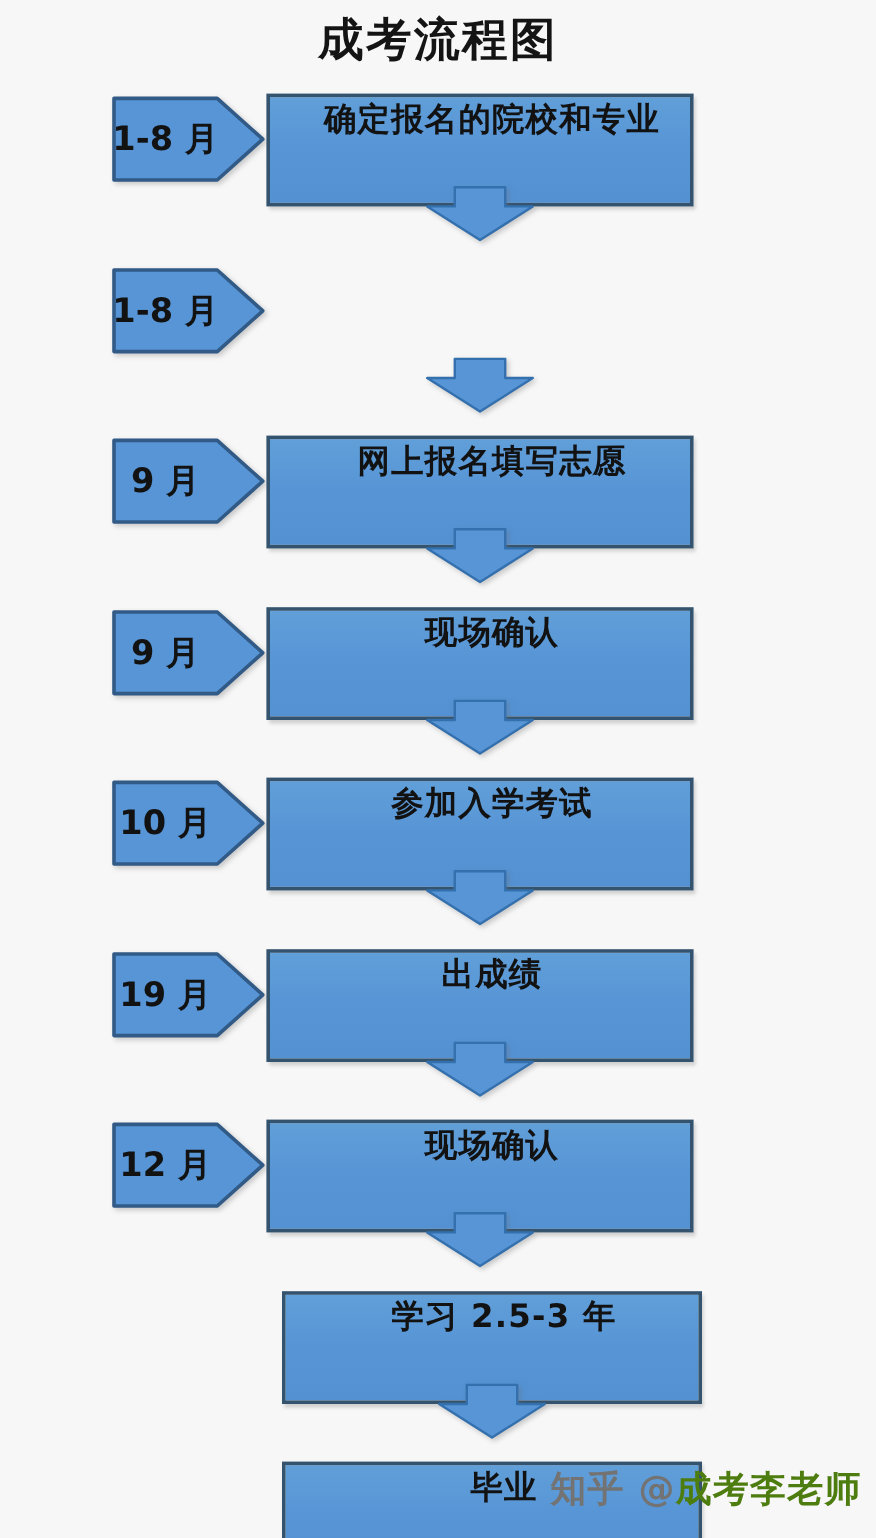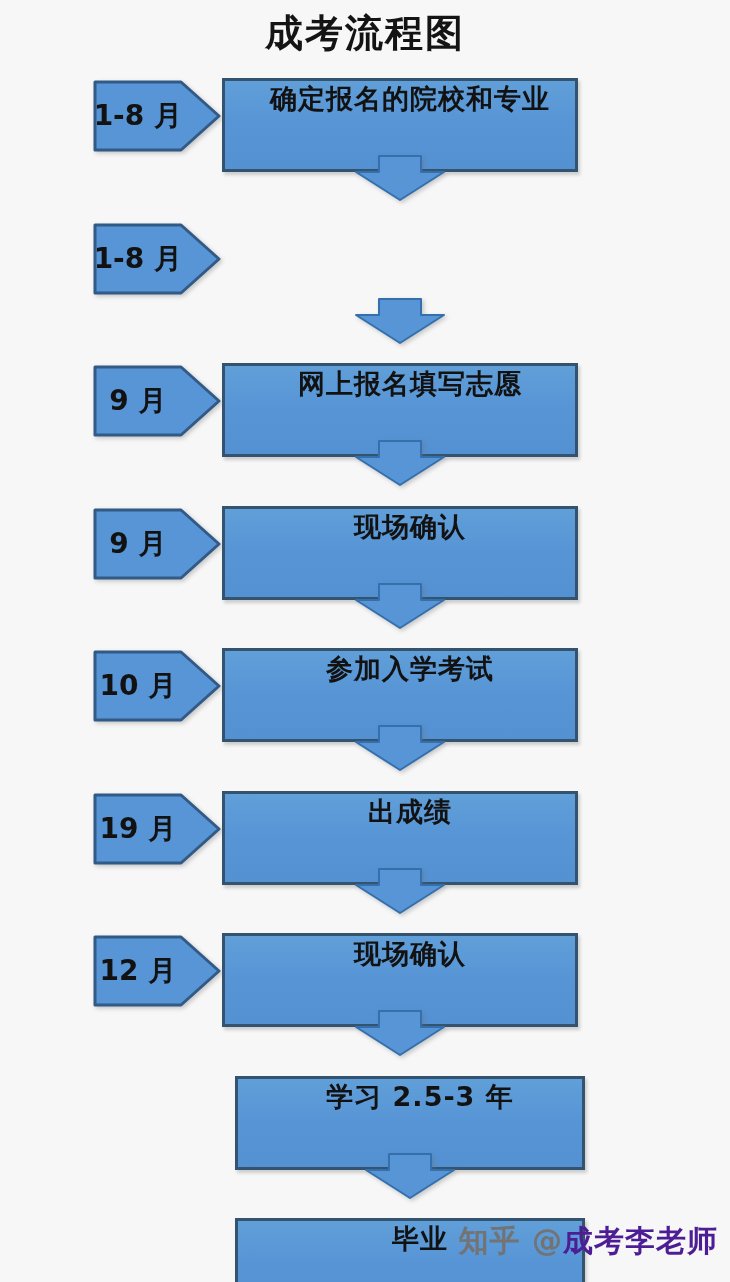--- a/index.html
+++ b/index.html
@@ -21,21 +21,21 @@
          border:3px solid #33536e; display:flex; align-items:flex-start; justify-content:center;
          font-size:27px; font-weight:bold; color:#121212; letter-spacing:1px;
          box-shadow:2px 3px 3px rgba(110,110,110,.3); white-space:nowrap;padding-left:20px; }
   .arrow { position:absolute; left:354px; top:77px; width:92px; height:47px;
            filter:drop-shadow(2px 2px 2px rgba(110,110,110,.35)); }
   .shift .box { left:235px; width:350px; }
   .shift .arrow { left:364px; }
   .wm { position:absolute; top:1221px; right:12px; font-size:30px; font-weight:bold;
         letter-spacing:1px; white-space:nowrap; }
   .wm .p { color:#737373; }
-  .wm .s { color:#4c1d95;text-align:right; }
+  .wm .s { color:#4d7c0f;text-align:right; }
 </style>
 </head>
 <body>
 
 <div class="canvas">
   <div class="title">成考流程图</div>
 
   <div class="flow">
 
     <div class="step">

